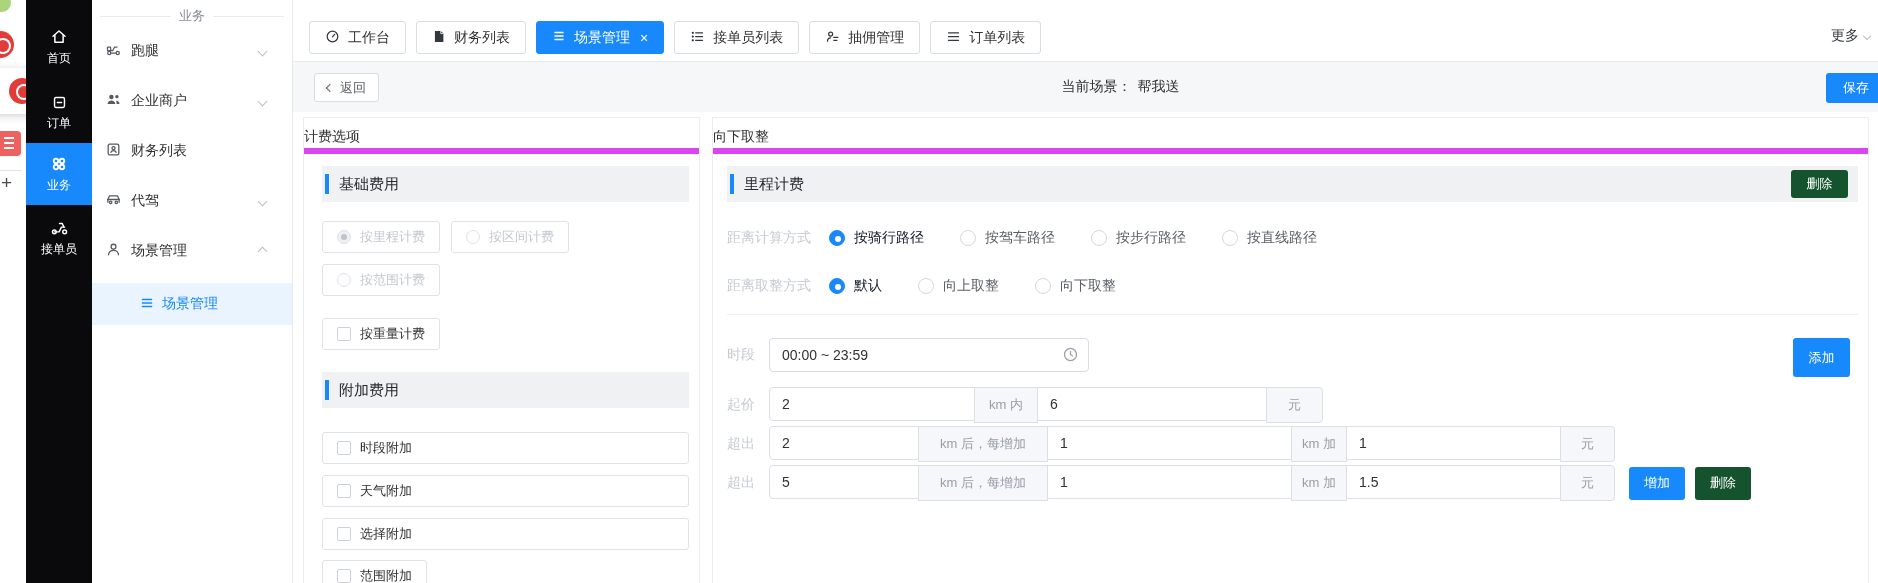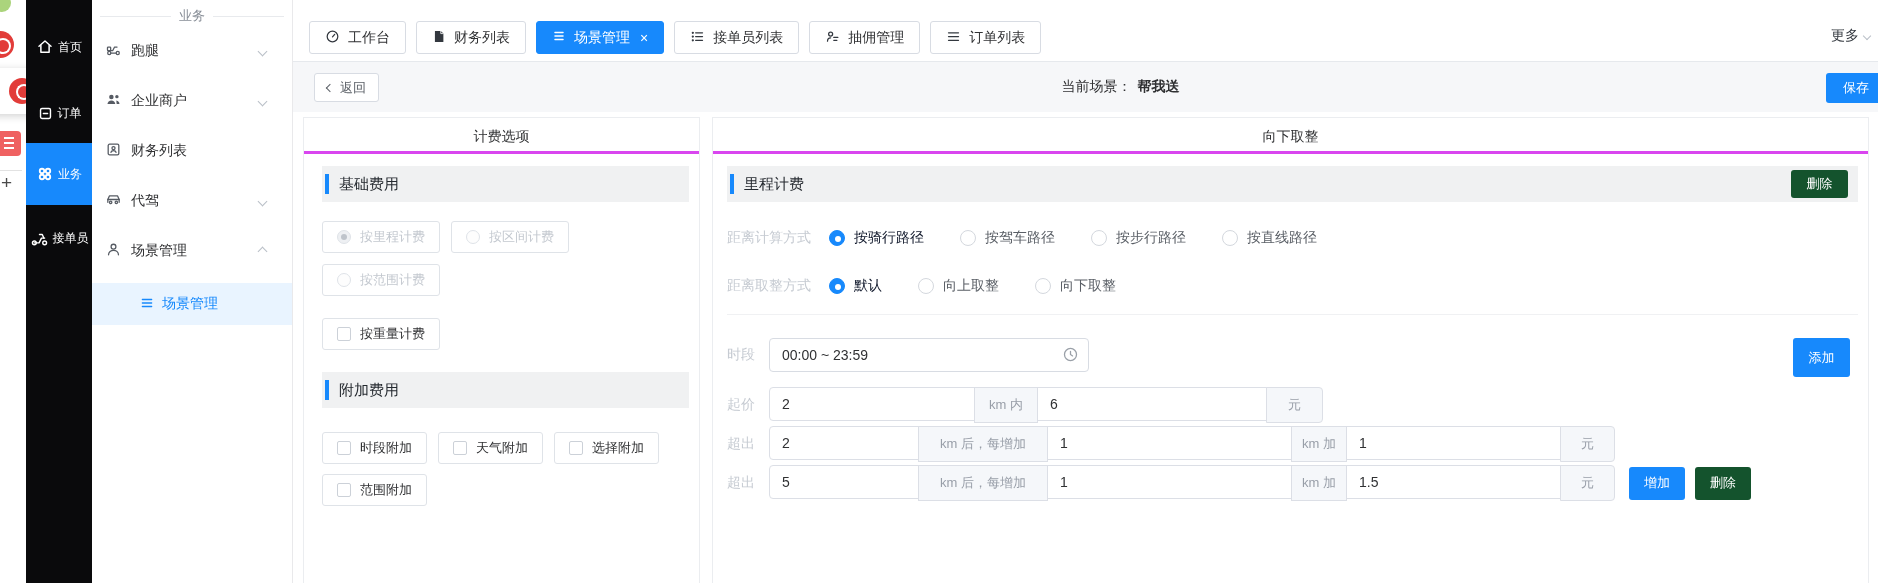--- a/index.html
+++ b/index.html
@@ -22,21 +22,21 @@
   .red-doc{position:absolute;left:-9px;top:131px;width:30px;height:25px;border-radius:4px;
     background:#ef6161;}
   .red-doc::after{content:"";position:absolute;left:13px;top:6px;width:10px;height:2px;background:#fff;
     box-shadow:0 5px 0 #fff,0 10px 0 #fff;}
   .strip-divider{position:absolute;left:0;top:170px;width:22px;height:1px;background:#e2e2e2;}
   .plus-glyph{position:absolute;left:1px;top:172px;font-size:19px;color:#4a4a4a;}
   .plus-glyph::before{content:"+";}
 
   
   .dside{position:absolute;left:26px;top:0;width:66px;height:583px;background:#0a0a0c;z-index:6;}
-  .ds-item{position:absolute;left:0;width:66px;display:flex;flex-direction:row;align-items:center;
+  .ds-item{position:absolute;left:0;width:66px;display:flex;flex-direction:column;align-items:center;
     justify-content:center;gap:4px;color:#fff;font-size:12px;cursor:pointer;}
   .ds-item svg{display:block;}
   .ds-home{top:24px;height:46px;}
   .ds-order{top:90px;height:46px;}
   .ds-biz{top:143px;height:62px;background:#1789fc;}
   .ds-rider{top:215px;height:46px;}
 
   
   .menu{position:absolute;left:92px;top:0;width:201px;height:583px;background:#fff;
     border-right:1px solid #e9e9eb;z-index:6;}
@@ -69,51 +69,51 @@
   .more{position:absolute;right:8px;top:27px;display:flex;align-items:center;gap:5px;font-size:14px;
     color:#33383f;cursor:pointer;}
   .more .chev{width:6px;height:6px;}
 
   .toolbar2{position:absolute;left:0;top:62px;right:0;height:50px;background:#f6f7f9;}
   .back-btn{position:absolute;left:21px;top:11px;height:29px;padding:0 12px;background:#fff;
     border:1px solid #d8dce3;border-radius:3px;display:flex;align-items:center;gap:7px;
     font-size:13px;color:#5a5f66;cursor:pointer;}
   .scene{position:absolute;left:calc(50% + 35px);top:0;height:50px;transform:translateX(-50%);
     display:flex;align-items:center;font-size:14px;color:#303133;gap:6px;}
-  .scene .val{font-weight:bold;}
+  .scene .val{font-weight:normal;}
   .save-btn{position:absolute;right:-16px;top:11px;width:68px;height:30px;background:#1789fc;
     color:#fff;font-size:13px;border:none;border-radius:3px;display:flex;align-items:center;
     justify-content:center;padding-right:14px;cursor:pointer;}
 
   .content{position:absolute;left:0;top:112px;right:0;bottom:0;background:#fff;}
   .card{position:absolute;top:5px;bottom:-5px;border:1px solid #ebedf0;background:#fff;}
   .card-left{left:10px;width:397px;}
   .card-right{left:419px;width:1157px;}
-  .card-header{height:36px;line-height:36px;text-align:center;font-size:14px;color:#303133;
-    border-bottom:3px solid #d946ef;}
+  .card-header{height:36px;line-height:36px;font-size:14px;color:#303133;
+    border-bottom:6px solid #d946ef;}
   .card-body{position:relative;}
   .card-left .card-body{padding:0 10px 0 18px;}
   .card-right .card-body{padding:0 10px 0 14px;}
 
   .band{height:36px;margin-top:12px;background:#f0f1f2;display:flex;align-items:center;position:relative;}
   .band .bbar{width:4px;height:20px;background:#1789fc;margin:0 10px 0 3px;}
   .band .btitle{font-weight:normal;font-size:15px;color:#24292f;}
   .band .del-btn{position:absolute;right:10px;top:4px;}
 
   .obox-row{display:flex;gap:11px;margin-top:19px;flex-wrap:wrap;}
   .obox{height:32px;border:1px solid #dfe3e8;border-radius:3px;display:flex;align-items:center;
     gap:9px;padding:0 14px;font-size:13px;color:#303133;background:#fff;cursor:pointer;white-space:nowrap;}
   .obox.dis{color:#c3c8cf;font-family:Liberation Serif, serif;}
   .rc-sm{width:14px;height:14px;border-radius:50%;border:1px solid #dfe3e8;background:#fdfdfd;position:relative;}
   .rc-sm.sel{background:#eef0f3;}
   .rc-sm.sel::after{content:"";position:absolute;left:3px;top:3px;width:6px;height:6px;border-radius:50%;background:#bfc4cb;}
   .cb{width:14px;height:14px;border:1px solid #ccd1d8;border-radius:2px;background:#fff;}
   .mt20{margin-top:20px;}
   .mt22{margin-top:22px;}
-  .mt24{margin-top:24px;}
+  .mt24{margin-top:24px;flex-direction:column;}
   .mt10{margin-top:10px;}
 
   .frow{display:flex;align-items:center;font-size:14px;position:relative;}
   .flabel{color:#c6cbd2;margin-right:18px;white-space:nowrap;}
   .flabel.w30{width:30px;margin-right:12px;}
   .rad{display:flex;align-items:center;gap:9px;margin-right:36px;font-size:14px;color:#5a5f66;cursor:pointer;}
   .rad .rc{width:16px;height:16px;border-radius:50%;border:1px solid #d4d8de;background:#fff;position:relative;}
   .rad.sel .rc{background:#1789fc;border-color:#1789fc;}
   .rad.sel .rc::after{content:"";position:absolute;left:5px;top:5px;width:6px;height:6px;background:#fff;border-radius:50%;}
   .rad.sel .lbl{color:#0f172a;}

